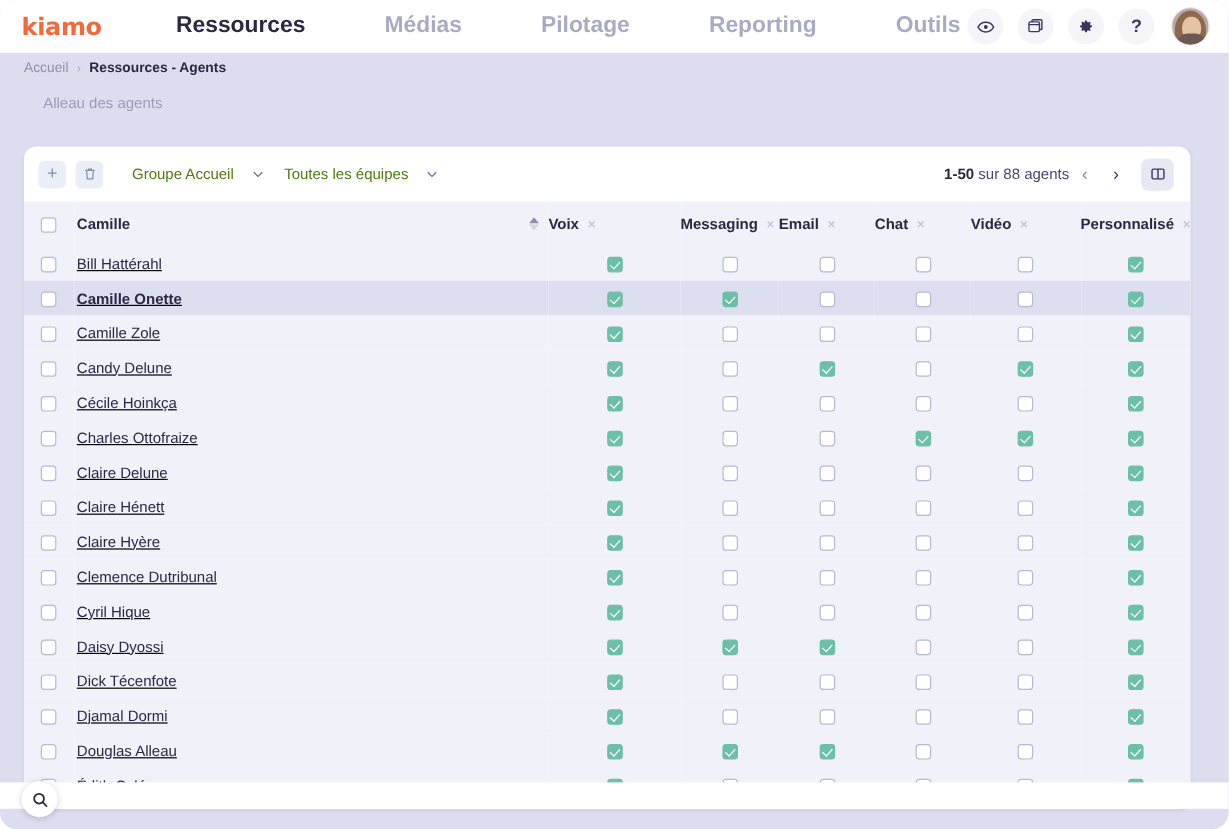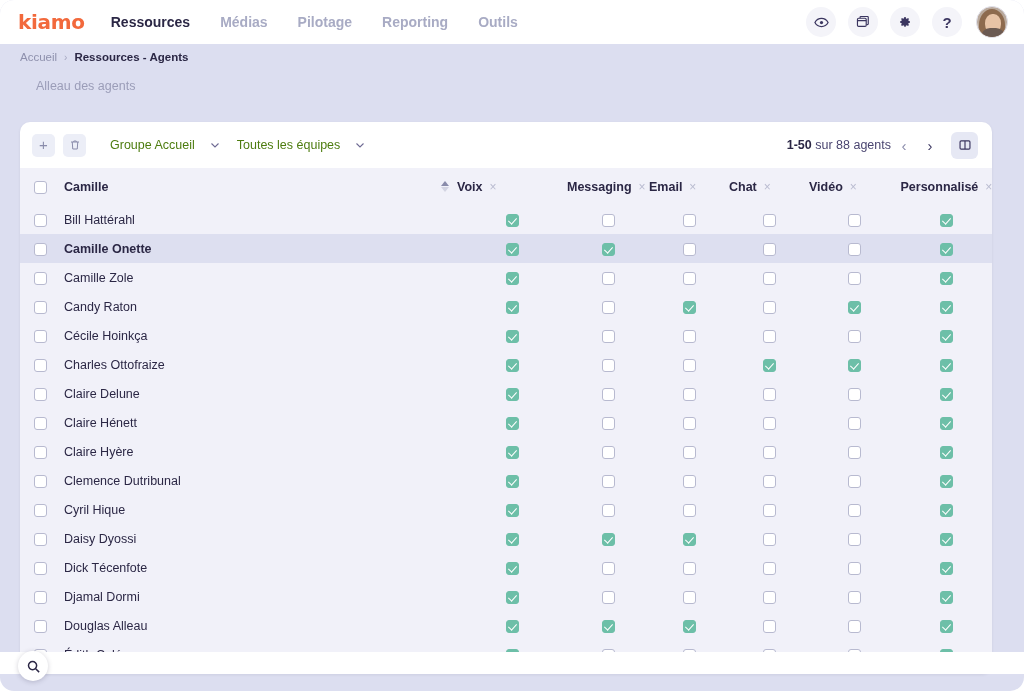--- a/index.html
+++ b/index.html
@@ -30,25 +30,26 @@
   .brand {
     font-size: 20px;
     font-weight: 700;
     color: #f2693c;
     letter-spacing: -0.3px;
     margin-right: 26px;
     font-family: "DejaVu Sans", sans-serif;
   }
   .navitems { display: flex; align-items: center; gap: 30px; }
   .navitem {
-    font-size: 14px;
+    font-size: 19px;
     font-weight: 700;
     color: #a8abc4;
     cursor: pointer;
     white-space: nowrap;
+    margin-left: 36px;
   }
   .navitem.active { color: #2b2745; }
   .navspacer { flex: 1; }
   .navicons { display: flex; align-items: center; gap: 12px; }
   .iconbtn {
     width: 30px; height: 30px;
     border-radius: 50%;
     background: #f4f4f9;
     display: flex; align-items: center; justify-content: center;
     cursor: pointer;
@@ -193,21 +194,21 @@
     margin-left: auto; margin-right: 8px;
   }
   .sorter i {
     display: block; width: 0; height: 0;
     border-left: 4px solid transparent;
     border-right: 4px solid transparent;
   }
   .sorter i.up { border-bottom: 5px solid #8a8cab; }
   .sorter i.dn { border-top: 5px solid #d3d4e2; }
 
-  tbody tr { height: 29px; background: #f1f1f9; }
+  tbody tr { height: 29px; background: #f1f1f9; text-decoration: underline; }
   tbody tr.alt { background: #dddff0; }
   td { font-size: 12.5px; color: #2b2745; vertical-align: middle; }
   td.name { padding-left: 2px; }
   tbody tr.alt td.name { font-weight: 700; }
 
   .colcheck { width: 42px; padding-left: 14px; }
   .colname  { width: 290px; }
 
   .cellcenter { text-align: center; }
 
@@ -442,21 +443,21 @@
             <td class="name" colspan="2">Camille Zole</td>
             <td class="cellcenter"><span class="cb checked"></span></td>
             <td class="cellcenter"><span class="cb"></span></td>
             <td class="cellcenter"><span class="cb"></span></td>
             <td class="cellcenter"><span class="cb"></span></td>
             <td class="cellcenter"><span class="cb"></span></td>
             <td class="cellcenter"><span class="cb checked"></span></td>
           </tr>
           <tr>
             <td class="colcheck"><span class="cb"></span></td>
-            <td class="name" colspan="2">Candy Raton</td>
+            <td class="name" colspan="2">Candy Delune</td>
             <td class="cellcenter"><span class="cb checked"></span></td>
             <td class="cellcenter"><span class="cb"></span></td>
             <td class="cellcenter"><span class="cb checked"></span></td>
             <td class="cellcenter"><span class="cb"></span></td>
             <td class="cellcenter"><span class="cb checked"></span></td>
             <td class="cellcenter"><span class="cb checked"></span></td>
           </tr>
           <tr>
             <td class="colcheck"><span class="cb"></span></td>
             <td class="name" colspan="2">Cécile Hoinkça</td>

